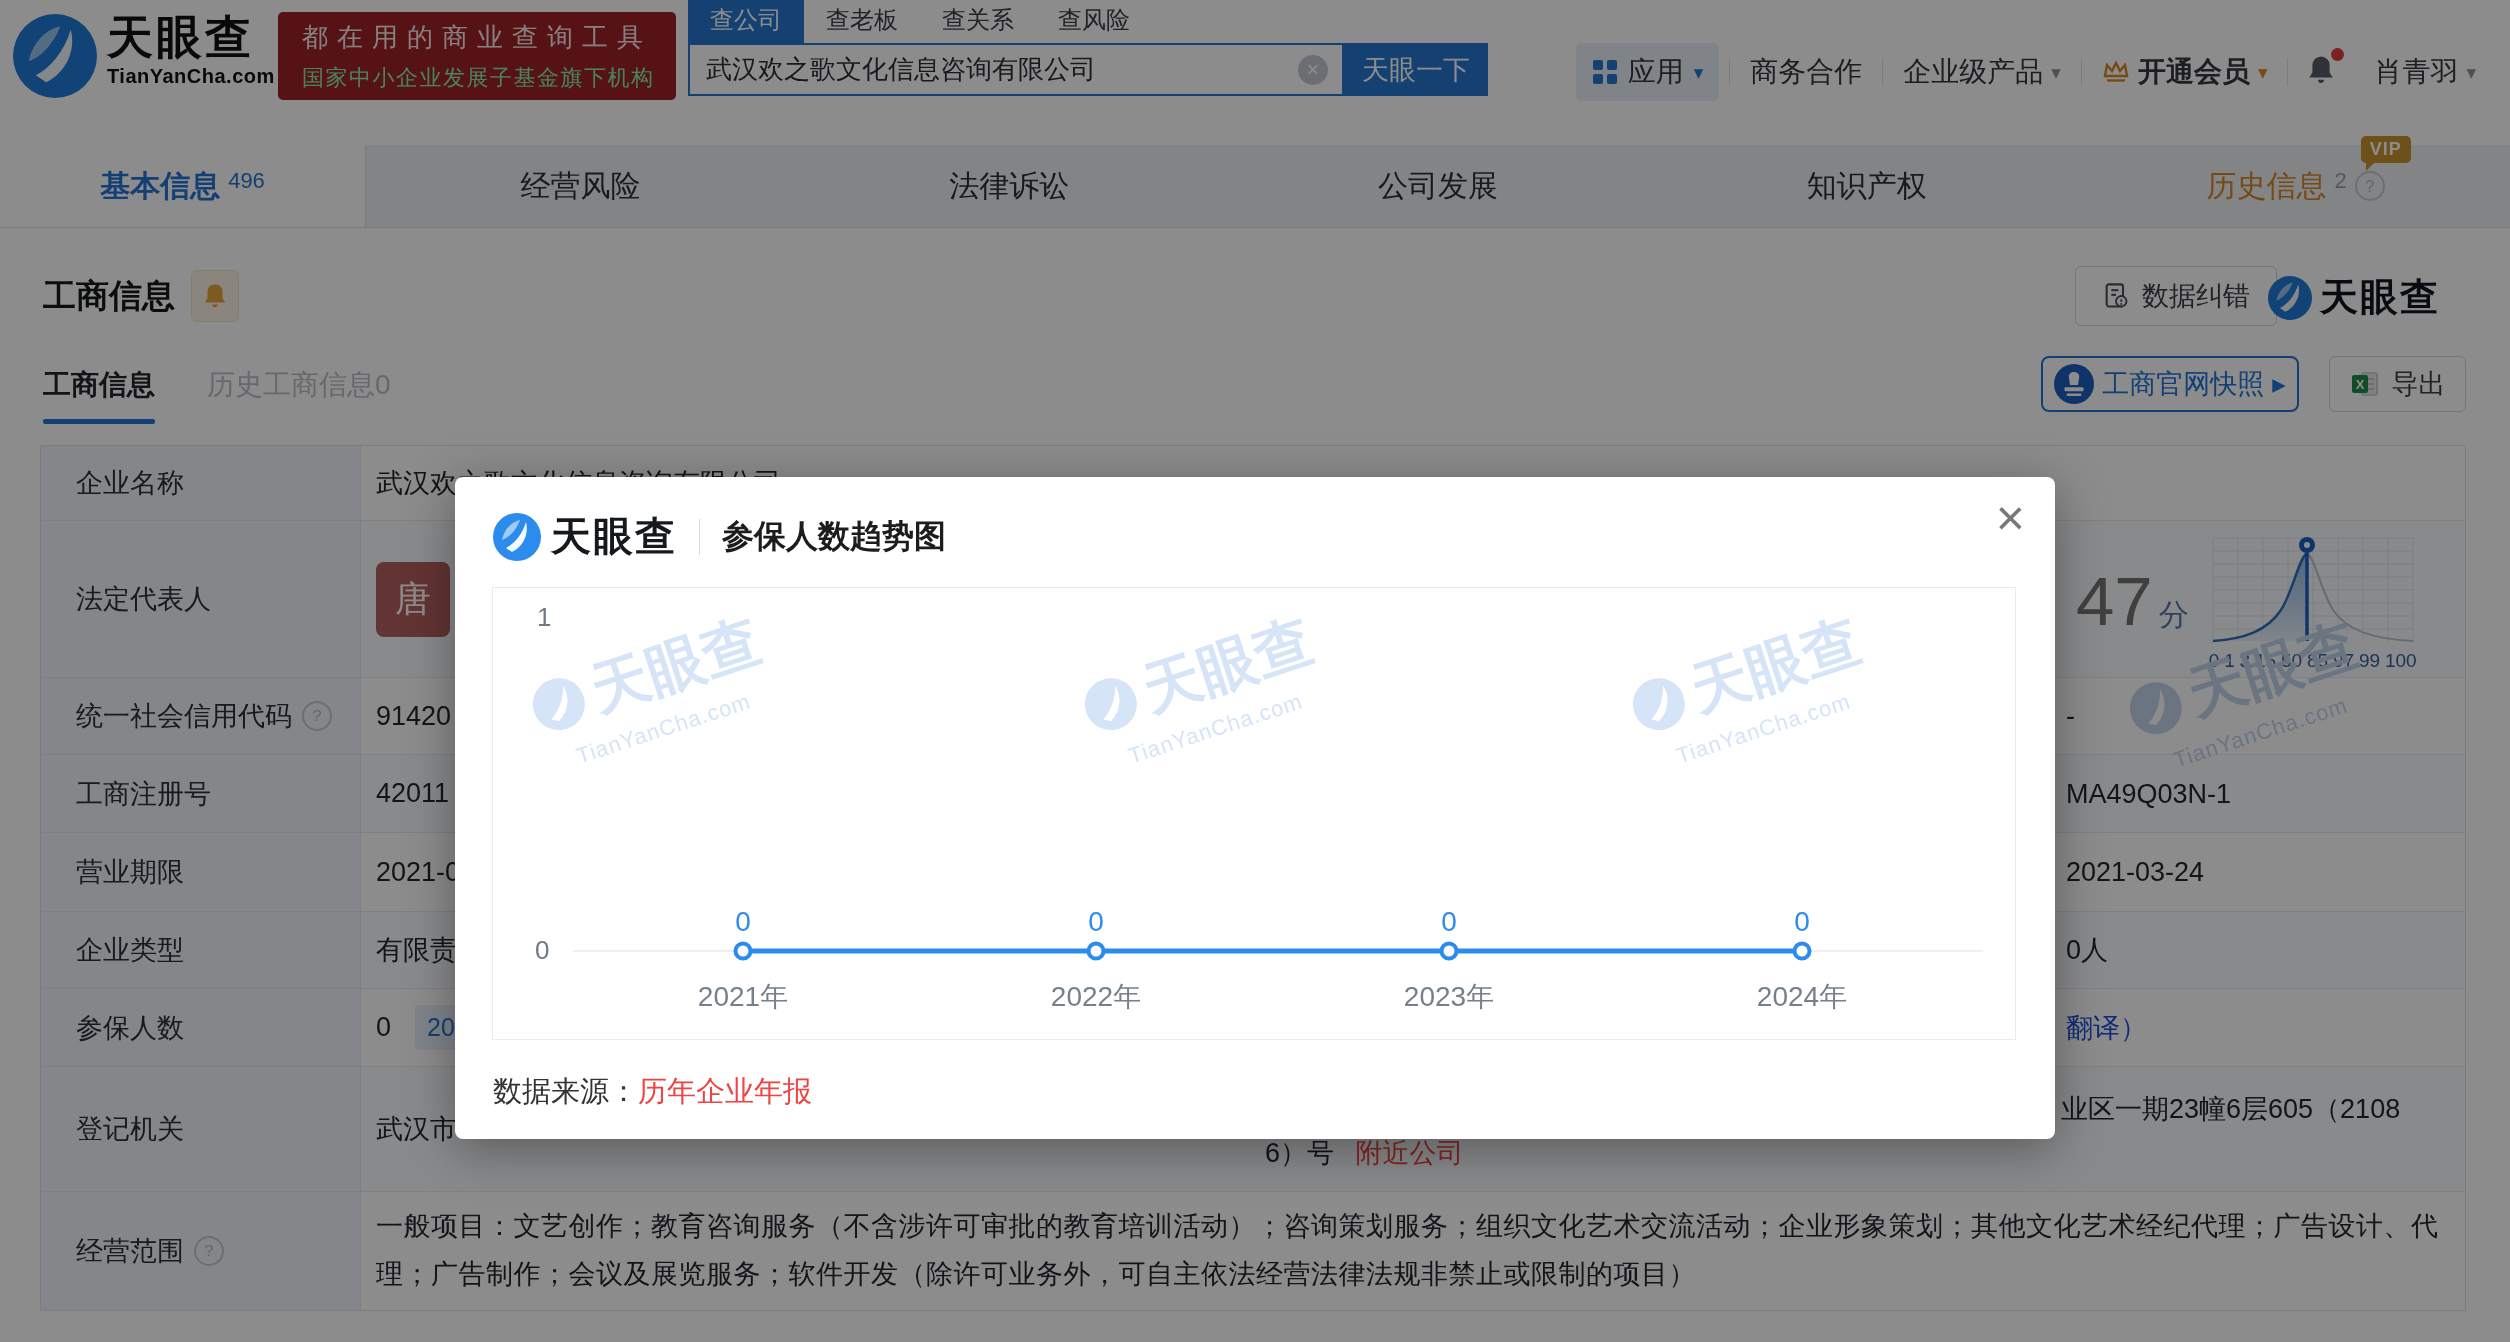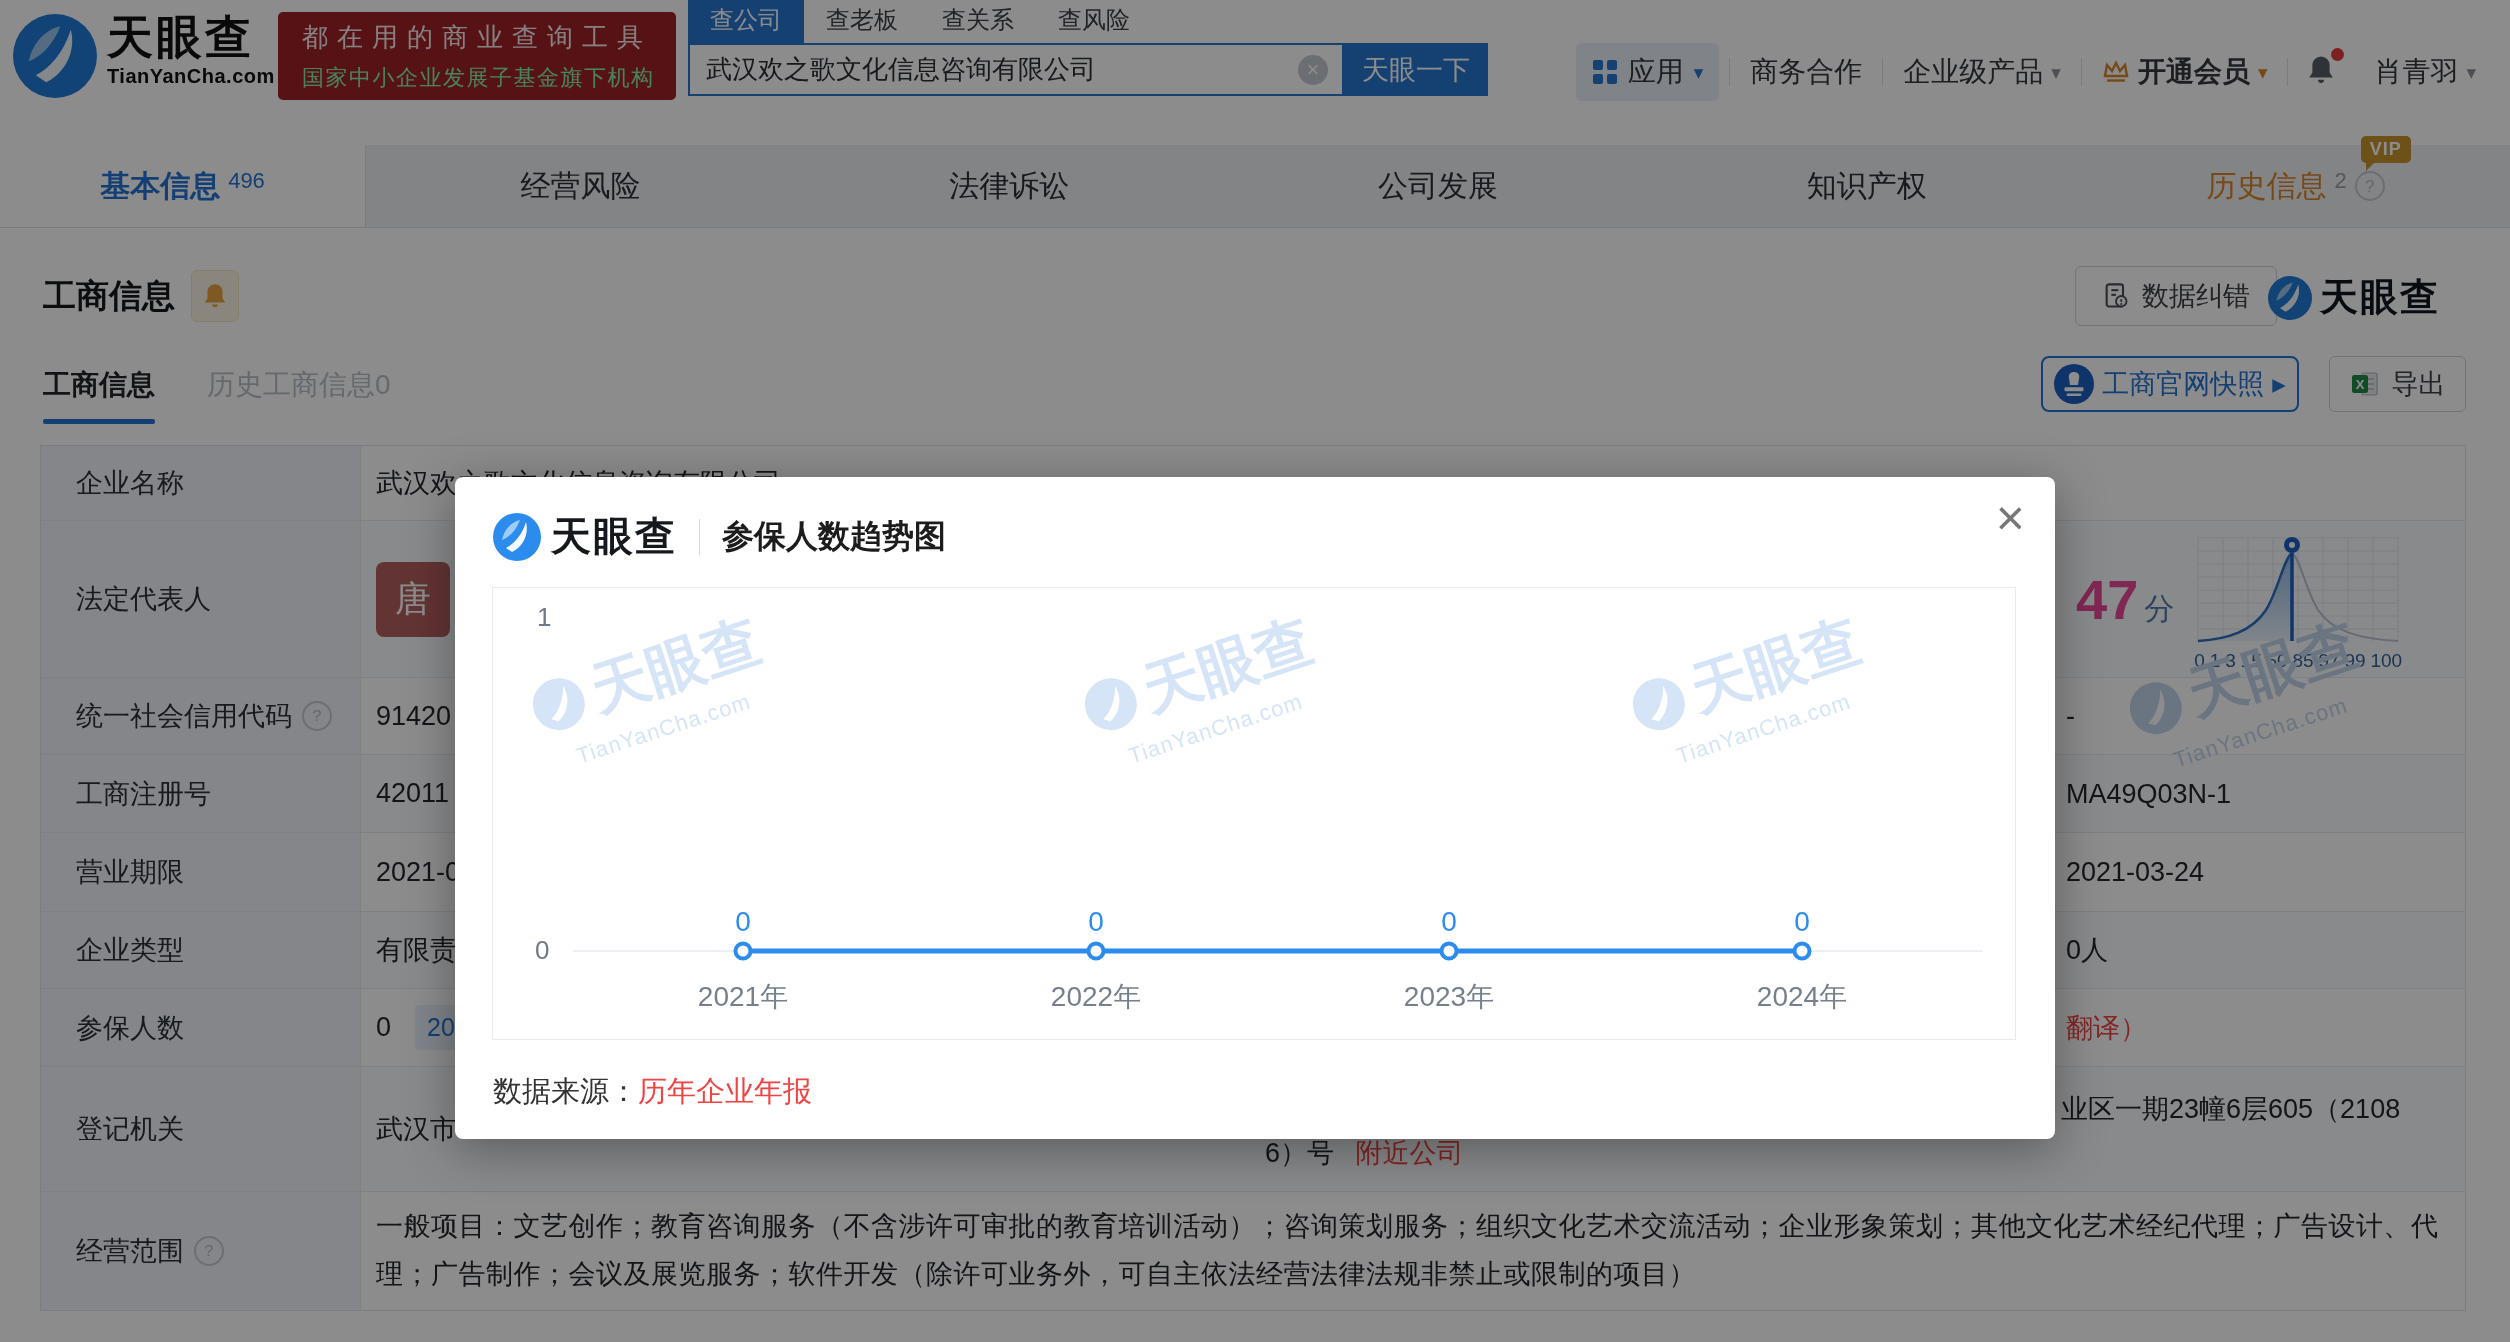--- a/index.html
+++ b/index.html
@@ -76,34 +76,34 @@
     font-size:27px;color:#3c4148;}
   
   .table{position:absolute;left:40px;top:445px;width:2426px;border:1px solid #dfe5ec;box-sizing:border-box;}
   .trow{position:relative;display:flex;border-bottom:1px solid #e5eaf0;box-sizing:border-box;}
   .trow:last-child{border-bottom:none;}
   .tlabel{width:320px;box-sizing:border-box;background:#f1f5f9;border-right:1px solid #e5eaf0;
     display:flex;align-items:center;gap:10px;padding-left:35px;font-size:27px;color:#2b3138;flex-shrink:0;font-family:Liberation Mono, monospace;}
   .tvalue{flex:1;display:flex;align-items:center;padding-left:15px;font-size:27px;color:#23272d;overflow:hidden;}
   .trow.even .tvalue{background:#fafbfd;}
   .v2{position:absolute;left:2025px;top:50%;transform:translateY(-50%);font-size:27px;color:#23272d;white-space:nowrap;}
-  .v2.grey{color:#ef4444;}
+  .v2.grey{color:#1d4ed8;}
   .avatar{width:74px;height:75px;background:#b5605f;border-radius:8px;color:#fff;font-size:36px;
     display:flex;align-items:center;justify-content:center;cursor:pointer;}
   .chip-link{margin-left:24px;background:#e9f3fd;color:#2575d0;font-size:25px;padding:6px 12px;border-radius:4px;
     white-space:nowrap;cursor:pointer;}
   .addr1{position:absolute;left:2020px;top:24px;font-size:27px;color:#23272d;white-space:nowrap;}
   .addr2{position:absolute;left:1224px;top:68px;font-size:27px;color:#23272d;white-space:nowrap;}
   .bluelink{color:#ef4444;cursor:pointer;text-align:right;}
   .scope-text{line-height:48px;padding:10px 0 10px 15px;align-items:flex-start;display:block;width:2060px;
     letter-spacing:.5px;}
   
   .score{position:absolute;left:2035px;top:10px;height:140px;display:flex;align-items:center;gap:20px;}
   .score-num{display:flex;align-items:baseline;gap:6px;cursor:pointer;}
-  .score-num .n{font-size:56px;font-weight:bold;color:#ec4899;line-height:1;}
+  .score-num .n{font-size:69px;font-weight:normal;color:#737373;line-height:1;}
   .score-num .u{font-size:30px;color:#5577aa;}
   .curvebox{display:flex;flex-direction:column;width:208px;}
   .ticks{display:flex;justify-content:space-between;font-size:19px;color:#35619c;margin-top:2px;}
   
   .wm{position:absolute;display:flex;flex-direction:column;align-items:center;transform:rotate(-18deg);pointer-events:none;}
   .wm .wmrow{display:flex;align-items:center;gap:10px;}
   .wm .wmtxt{font-size:58px;font-weight:bold;}
   .wm .wmsub{font-size:22px;margin-top:4px;letter-spacing:1px;}
   .wm.inmodal{color:#d5e4f6;}
   .wm.onpage{color:#c3d6ec;}

